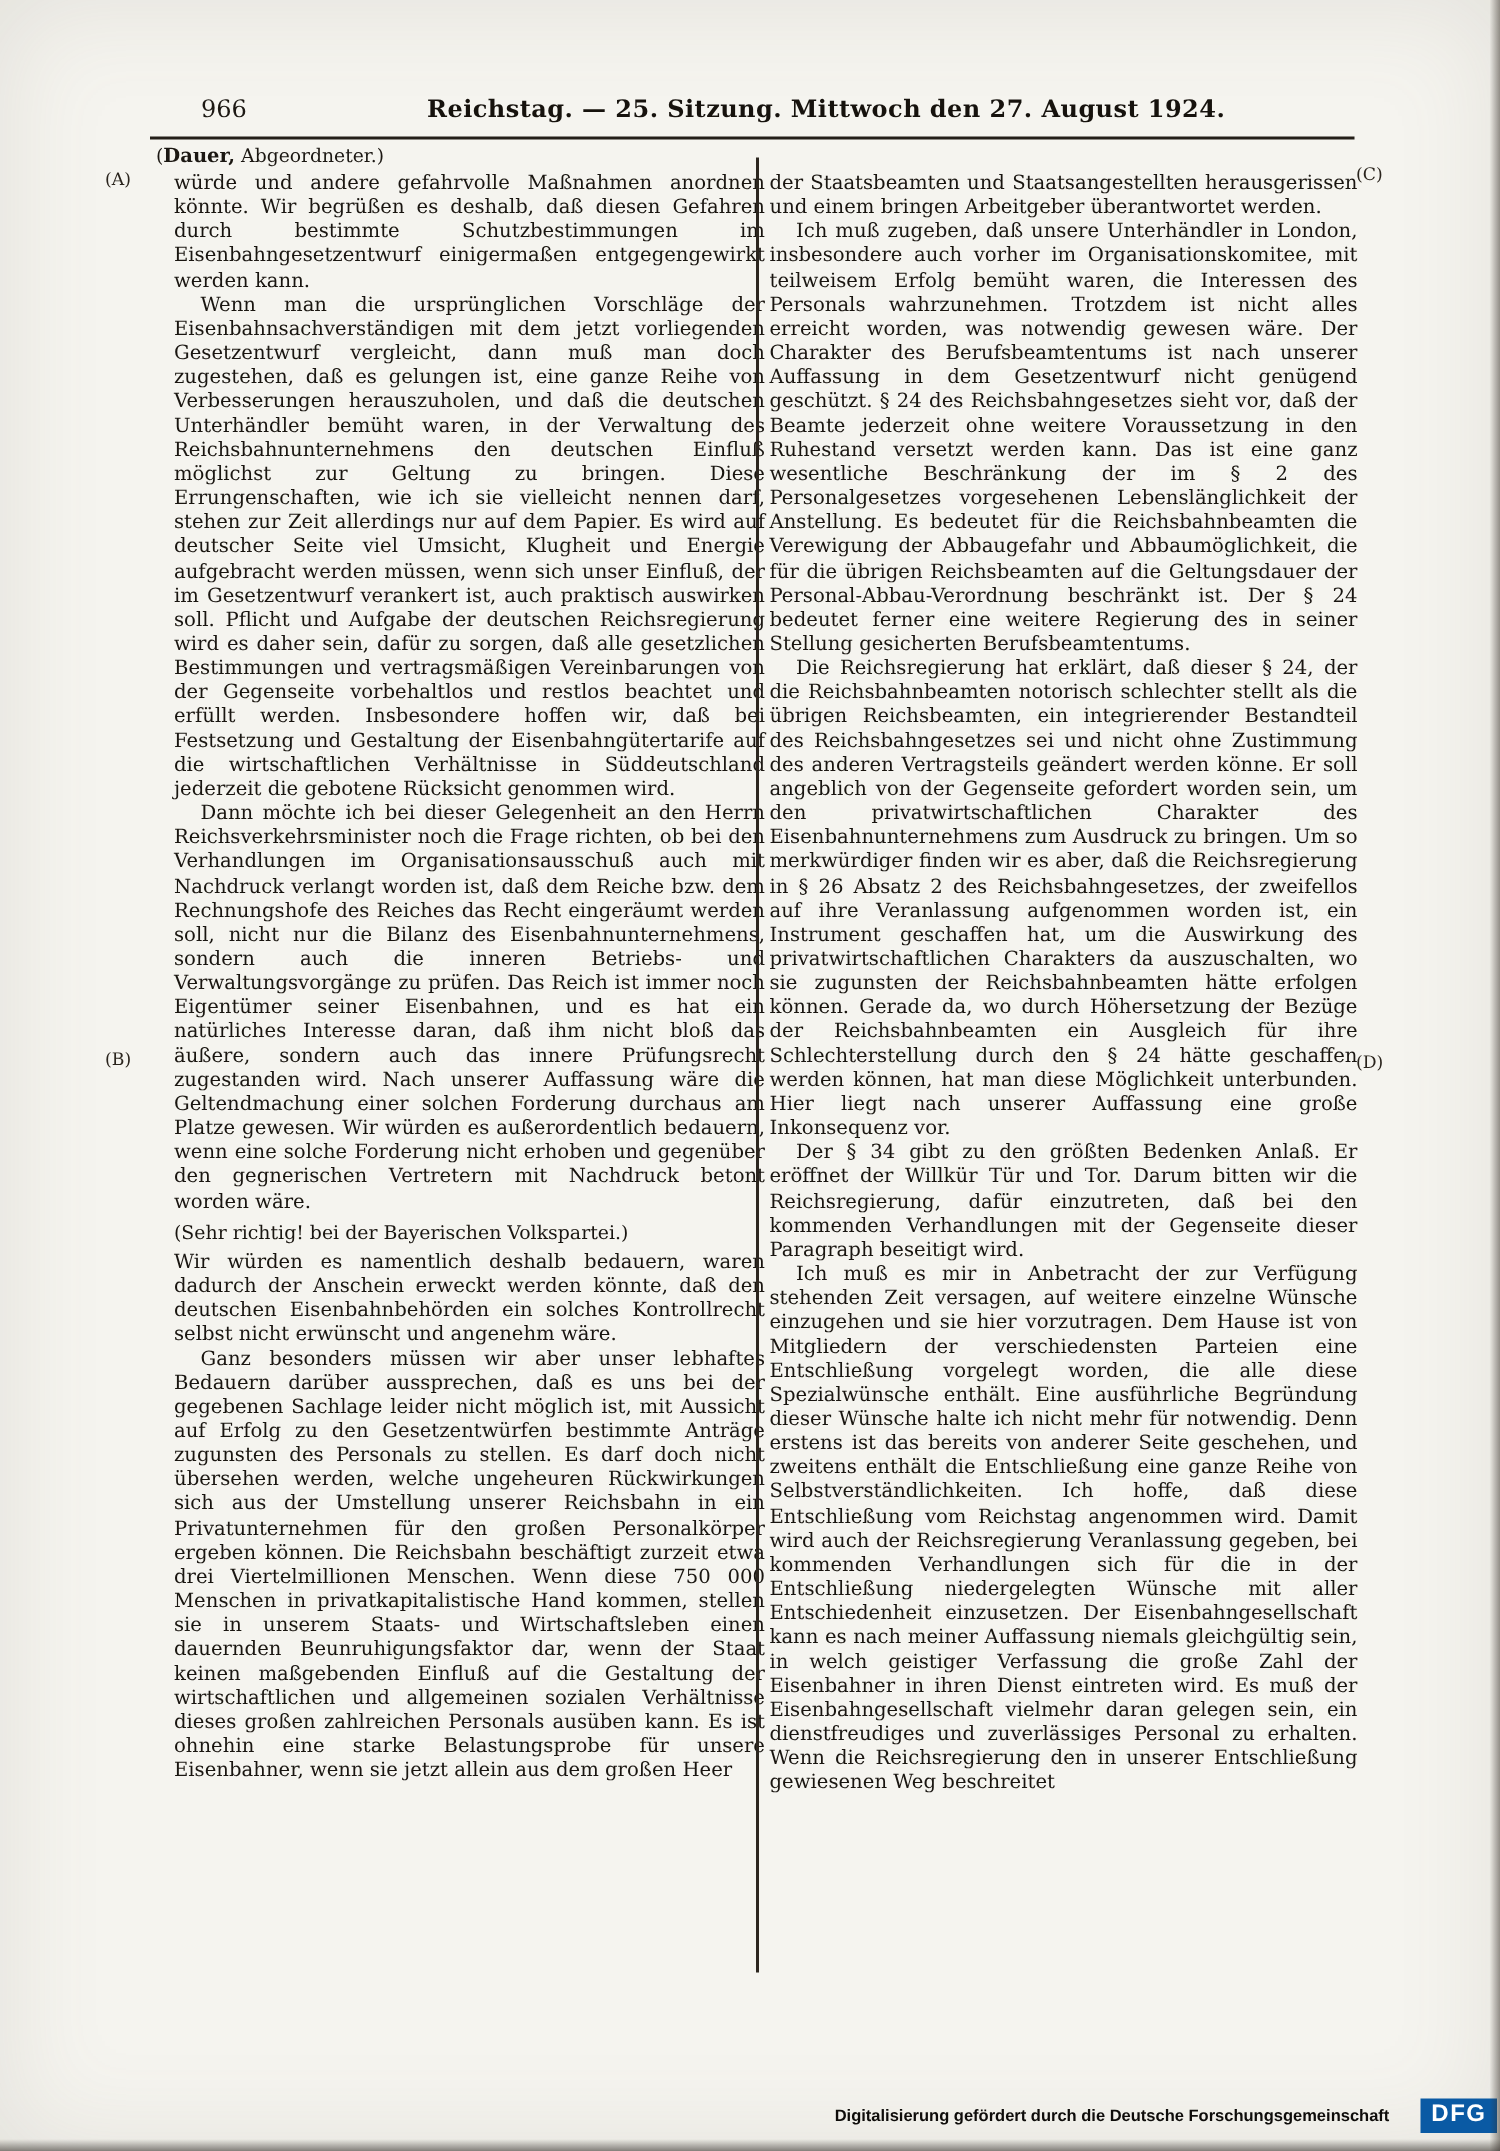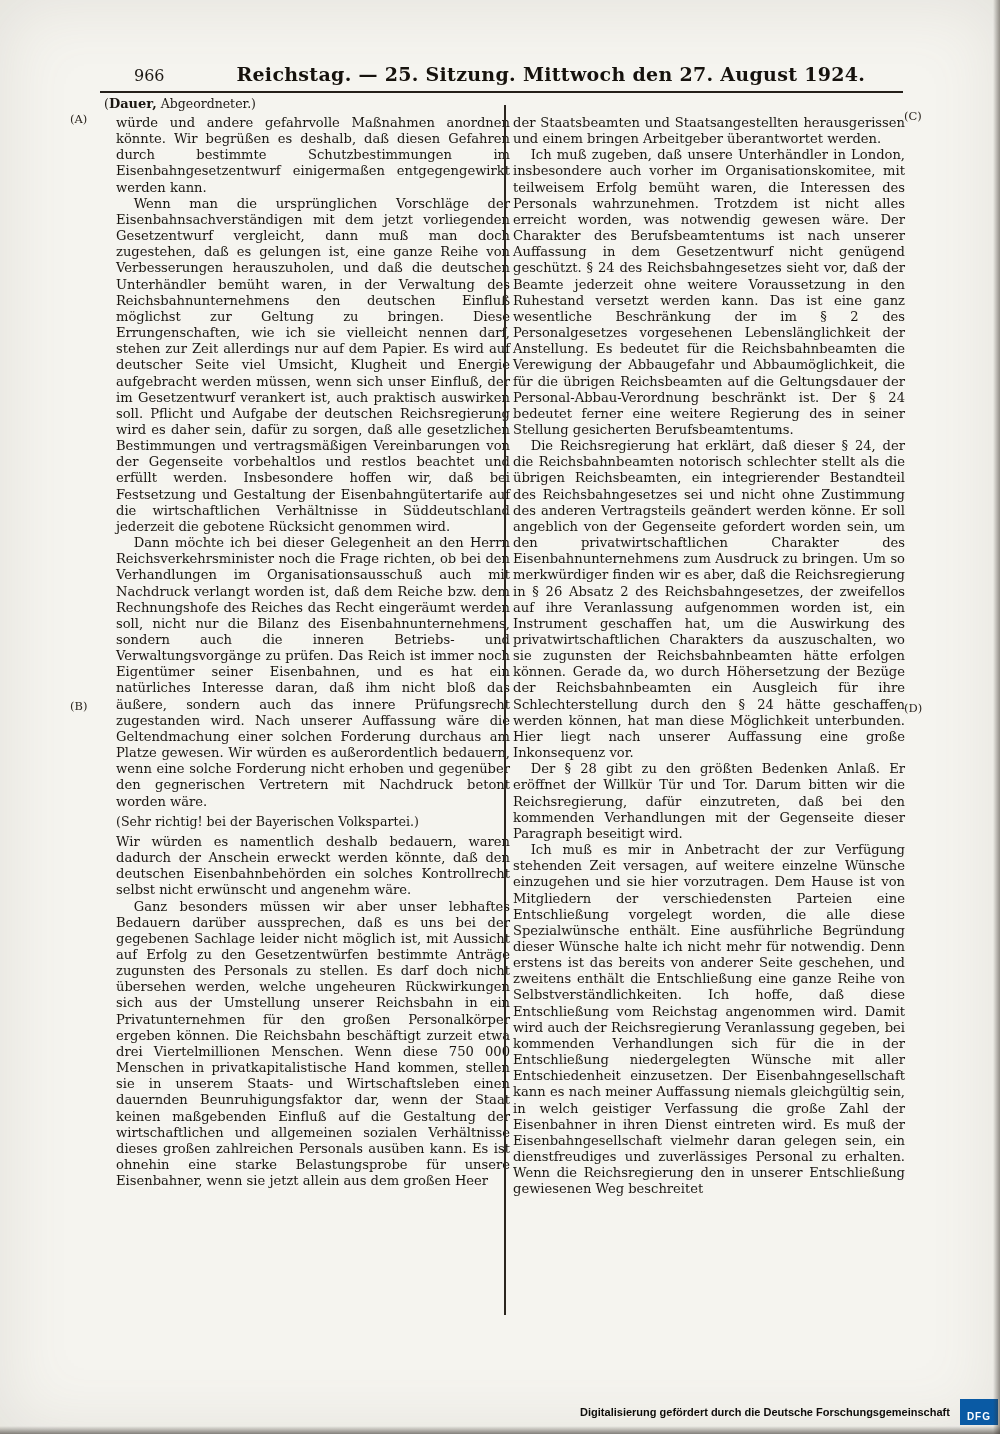--- a/index.html
+++ b/index.html
@@ -25,21 +25,21 @@
 
   .header {
     position: absolute; top: 63px; left: 100px; width: 803px;
     display: flex; align-items: baseline;
     font-family: "DejaVu Serif", serif;
     margin-left: 34px;
   }
   .page-number { font-size: 16px; color: #1c1813; }
   .header-title {
     flex: 1; text-align: center; font-weight: bold;
-    font-size: 19px; color: #16120d; letter-spacing: .3px;
+    font-size: 16px; color: #16120d; letter-spacing: .3px;
   }
   .header-rule {
     position: absolute; top: 91px; left: 100px; width: 803px; height: 2px;
     background: #241f19;
   }
 
   .speaker-note {
     position: absolute; top: 96px; left: 104px;
     font-family: "DejaVu Serif", serif; font-size: 12.5px; color: #1b1712;
   }
@@ -75,21 +75,21 @@
   }
 
   .footer {
     position: absolute; left: 0; top: 1399px; width: 998px;
     display: flex; justify-content: flex-end; align-items: center; gap: 10px;
     font-family: "Liberation Sans", sans-serif;
   }
   .footer-credit { font-size: 11px; font-weight: bold; color: #0e0c0a; }
   .dfg-logo {
     display: inline-block; background: #0a5aa4; color: #ffffff;
-    font-weight: bold; font-size: 10px; padding: 12px 7px 3px; letter-spacing: 1px;
+    font-weight: bold; font-size: 16px; padding: 2px 7px 3px; letter-spacing: 1px; margin-left: 11px;
   }
 </style>
 </head>
 <body>
 
 <div class="page">
 
   <div class="header">
     <span class="page-number">966</span>
     <span class="header-title">Reichstag. — 25. Sitzung. Mittwoch den 27. August 1924.</span>
@@ -109,21 +109,21 @@
       <p class="indent">Dann möchte ich bei dieser Gelegenheit an den Herrn Reichsverkehrsminister noch die Frage richten, ob bei den Verhandlungen im Organisationsausschuß auch mit Nachdruck verlangt worden ist, daß dem Reiche bzw. dem Rechnungshofe des Reiches das Recht eingeräumt werden soll, nicht nur die Bilanz des Eisenbahnunternehmens, sondern auch die inneren Betriebs- und Verwaltungsvorgänge zu prüfen. Das Reich ist immer noch Eigentümer seiner Eisenbahnen, und es hat ein natürliches Interesse daran, daß ihm nicht bloß das äußere, sondern auch das innere Prüfungsrecht zugestanden wird. Nach unserer Auffassung wäre die Geltendmachung einer solchen Forderung durchaus am Platze gewesen. Wir würden es außerordentlich bedauern, wenn eine solche Forderung nicht erhoben und gegenüber den gegnerischen Vertretern mit Nachdruck betont worden wäre.</p>
       <p class="interjection">(Sehr richtig! bei der Bayerischen Volkspartei.)</p>
       <p class="continuation">Wir würden es namentlich deshalb bedauern, waren dadurch der Anschein erweckt werden könnte, daß den deutschen Eisenbahnbehörden ein solches Kontrollrecht selbst nicht erwünscht und angenehm wäre.</p>
       <p class="indent">Ganz besonders müssen wir aber unser lebhaftes Bedauern darüber aussprechen, daß es uns bei der gegebenen Sachlage leider nicht möglich ist, mit Aussicht auf Erfolg zu den Gesetzentwürfen bestimmte Anträge zugunsten des Personals zu stellen. Es darf doch nicht übersehen werden, welche ungeheuren Rückwirkungen sich aus der Umstellung unserer Reichsbahn in ein Privatunternehmen für den großen Personalkörper ergeben können. Die Reichsbahn beschäftigt zurzeit etwa drei Viertelmillionen Menschen. Wenn diese 750 000 Menschen in privatkapitalistische Hand kommen, stellen sie in unserem Staats- und Wirtschaftsleben einen dauernden Beunruhigungsfaktor dar, wenn der Staat keinen maßgebenden Einfluß auf die Gestaltung der wirtschaftlichen und allgemeinen sozialen Verhältnisse dieses großen zahlreichen Personals ausüben kann. Es ist ohnehin eine starke Belastungsprobe für unsere Eisenbahner, wenn sie jetzt allein aus dem großen Heer</p>
     </div>
   <div class="divider"></div>
   <div class="col col-right">
       <p class="continuation">der Staatsbeamten und Staatsangestellten herausgerissen und einem bringen Arbeitgeber überantwortet werden.</p>
       <p class="indent">Ich muß zugeben, daß unsere Unterhändler in London, insbesondere auch vorher im Organisationskomitee, mit teilweisem Erfolg bemüht waren, die Interessen des Personals wahrzunehmen. Trotzdem ist nicht alles erreicht worden, was notwendig gewesen wäre. Der Charakter des Berufsbeamtentums ist nach unserer Auffassung in dem Gesetzentwurf nicht genügend geschützt. § 24 des Reichsbahngesetzes sieht vor, daß der Beamte jederzeit ohne weitere Voraussetzung in den Ruhestand versetzt werden kann. Das ist eine ganz wesentliche Beschränkung der im § 2 des Personalgesetzes vorgesehenen Lebenslänglichkeit der Anstellung. Es bedeutet für die Reichsbahnbeamten die Verewigung der Abbaugefahr und Abbaumöglichkeit, die für die übrigen Reichsbeamten auf die Geltungsdauer der Personal-Abbau-Verordnung beschränkt ist. Der § 24 bedeutet ferner eine weitere Regierung des in seiner Stellung gesicherten Berufsbeamtentums.</p>
       <p class="indent">Die Reichsregierung hat erklärt, daß dieser § 24, der die Reichsbahnbeamten notorisch schlechter stellt als die übrigen Reichsbeamten, ein integrierender Bestandteil des Reichsbahngesetzes sei und nicht ohne Zustimmung des anderen Vertragsteils geändert werden könne. Er soll angeblich von der Gegenseite gefordert worden sein, um den privatwirtschaftlichen Charakter des Eisenbahnunternehmens zum Ausdruck zu bringen. Um so merkwürdiger finden wir es aber, daß die Reichsregierung in § 26 Absatz 2 des Reichsbahngesetzes, der zweifellos auf ihre Veranlassung aufgenommen worden ist, ein Instrument geschaffen hat, um die Auswirkung des privatwirtschaftlichen Charakters da auszuschalten, wo sie zugunsten der Reichsbahnbeamten hätte erfolgen können. Gerade da, wo durch Höhersetzung der Bezüge der Reichsbahnbeamten ein Ausgleich für ihre Schlechterstellung durch den § 24 hätte geschaffen werden können, hat man diese Möglichkeit unterbunden. Hier liegt nach unserer Auffassung eine große Inkonsequenz vor.</p>
-      <p class="indent">Der § 28 gibt zu den größten Bedenken Anlaß. Er eröffnet der Willkür Tür und Tor. Darum bitten wir die Reichsregierung, dafür einzutreten, daß bei den kommenden Verhandlungen mit der Gegenseite dieser Paragraph beseitigt wird.</p>
+      <p class="indent">Der § 34 gibt zu den größten Bedenken Anlaß. Er eröffnet der Willkür Tür und Tor. Darum bitten wir die Reichsregierung, dafür einzutreten, daß bei den kommenden Verhandlungen mit der Gegenseite dieser Paragraph beseitigt wird.</p>
       <p class="indent">Ich muß es mir in Anbetracht der zur Verfügung stehenden Zeit versagen, auf weitere einzelne Wünsche einzugehen und sie hier vorzutragen. Dem Hause ist von Mitgliedern der verschiedensten Parteien eine Entschließung vorgelegt worden, die alle diese Spezialwünsche enthält. Eine ausführliche Begründung dieser Wünsche halte ich nicht mehr für notwendig. Denn erstens ist das bereits von anderer Seite geschehen, und zweitens enthält die Entschließung eine ganze Reihe von Selbstverständlichkeiten. Ich hoffe, daß diese Entschließung vom Reichstag angenommen wird. Damit wird auch der Reichsregierung Veranlassung gegeben, bei kommenden Verhandlungen sich für die in der Entschließung niedergelegten Wünsche mit aller Entschiedenheit einzusetzen. Der Eisenbahngesellschaft kann es nach meiner Auffassung niemals gleichgültig sein, in welch geistiger Verfassung die große Zahl der Eisenbahner in ihren Dienst eintreten wird. Es muß der Eisenbahngesellschaft vielmehr daran gelegen sein, ein dienstfreudiges und zuverlässiges Personal zu erhalten. Wenn die Reichsregierung den in unserer Entschließung gewiesenen Weg beschreitet</p>
     </div>
 
   <div class="footer">
     <span class="footer-credit">Digitalisierung gefördert durch die Deutsche Forschungsgemeinschaft</span>
     <span class="dfg-logo">DFG</span>
   </div>
 
   <div class="edge-right"></div>
   <div class="edge-bottom"></div>

